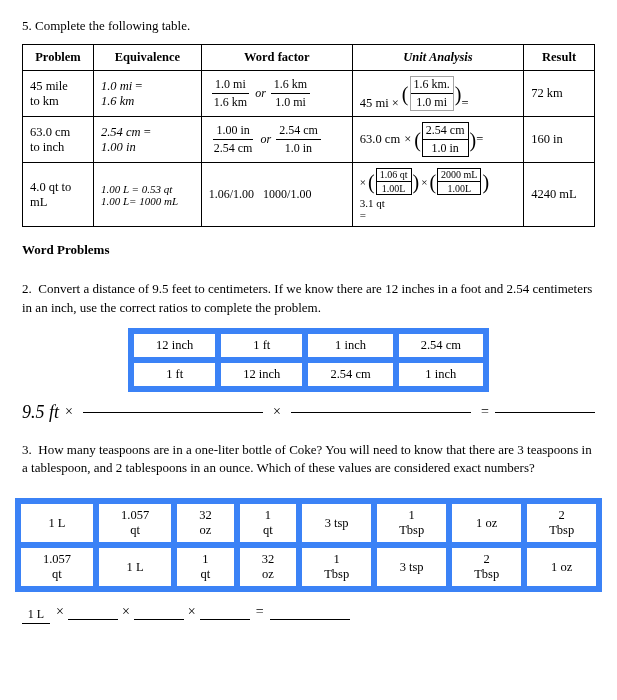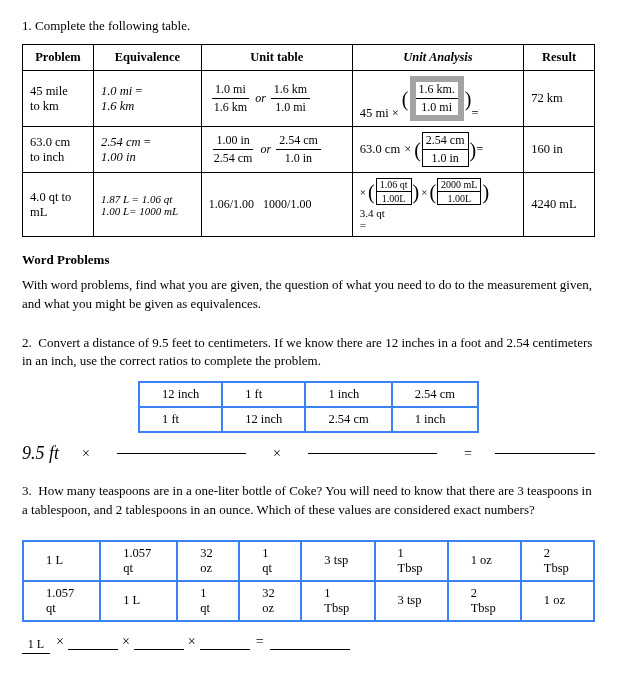--- a/index.html
+++ b/index.html
@@ -60,32 +60,32 @@
 
     .conversion-box-area {
       display: flex;
       justify-content: center;
       margin: 8px 0 10px 0;
     }
     table.conv-table {
       border-collapse: collapse;
     }
     table.conv-table td {
-      border: 2px solid #3b82f6;
+      border: 6px solid #3b82f6;
       padding: 4px 22px;
       font-size: 12.5px;
+      text-align: center;
     }
 
     .equation-line {
       display: flex;
       align-items: center;
       margin: 8px 0 18px 0;
       font-size: 16px;
       font-style: italic;
-      gap: 17px;
     }
     .equation-line .dashes {
       border-bottom: 1px solid #000;
       flex: 1;
       margin: 0 4px;
       font-style: normal;
     }
     .equation-line .times { margin: 0 4px; font-style: normal; font-size: 14px; }
     .equation-line .equals { margin: 0 6px; font-style: normal; }
 
@@ -100,28 +100,28 @@
     .paren-frac {
       display: inline-flex;
       align-items: center;
       vertical-align: middle;
     }
     .big-paren { font-size: 20px; line-height: 1; }
   </style>
 </head>
 <body>
 
-<p class="problem-header">1.  Complete the following table.</p>
+<p class="problem-header">5.  Complete the following table.</p>
 
 <table class="main-table">
   <thead>
     <tr>
       <th>Problem</th>
       <th>Equivalence</th>
-      <th>Unit table</th>
+      <th>Word factor</th>
       <th><em>Unit Analysis</em></th>
       <th>Result</th>
     </tr>
   </thead>
   <tbody>
 
     <tr>
       <td>45 mile<br>to km</td>
       <td>
         <span class="italic">1.0 mi</span> =<br>
@@ -138,21 +138,21 @@
             <div class="num">1.6 km</div>
             <div class="den">1.0 mi</div>
           </div>
         </div>
       </td>
       <td class="unit-analysis-cell">
         <div style="display:flex; align-items:flex-end; flex-wrap:wrap;">
           45 mi ×
           <div style="margin-left:3px;" class="paren-frac">
             <span class="big-paren">(</span>
-            <div class="math-frac" style="border:6px solid #a3a3a3; margin:0 1px;">
+            <div class="math-frac" style="border:1px solid #a3a3a3; margin:0 1px;">
               <div class="num">1.6 km.</div>
               <div class="den">1.0 mi</div>
             </div>
             <span class="big-paren">)</span>
           </div>
           =
         </div>
       </td>
       <td class="result-cell">72 km</td>
     </tr>
@@ -192,21 +192,21 @@
           </div>
           =
         </div>
       </td>
       <td class="result-cell">160 in</td>
     </tr>
 
     <tr>
       <td>4.0 qt to<br>mL</td>
       <td style="font-size:11px;">
-        <span class="italic">1.87 L = 1.06 qt</span><br>
+        <span class="italic">1.00 L = 0.53 qt</span><br>
         <span class="italic">1.00 L= 1000 mL</span>
       </td>
       <td>
         <div style="font-size:12px;">1.06/1.00&nbsp;&nbsp;&nbsp;1000/1.00</div>
       </td>
       <td class="unit-analysis-cell">
         <div style="display:flex; align-items:center; flex-wrap:wrap; font-size:11px;">
           ×
           <div class="paren-frac" style="margin:0 2px;">
             <span class="big-paren">(</span>
@@ -219,32 +219,31 @@
           ×
           <div class="paren-frac" style="margin:0 2px;">
             <span class="big-paren">(</span>
             <div class="math-frac" style="border:1px solid #000; margin:0 1px;">
               <div class="num" style="font-size:10px;">2000 mL</div>
               <div class="den" style="font-size:10px;">1.00L</div>
             </div>
             <span class="big-paren">)</span>
           </div>
         </div>
-        <div style="font-size:11px; padding-top:2px;">3.4 qt</div>
+        <div style="font-size:11px; padding-top:2px;">3.1 qt</div>
         <div style="font-size:11px;">=</div>
       </td>
       <td class="result-cell">4240 mL</td>
     </tr>
 
   </tbody>
 </table>
 
 <div class="word-problems">
   <p><strong>Word Problems</strong></p>
-  <p>With word problems, find what you are given, the question of what you need to do to the measurement given, and what you might be given as equivalences.</p>
 </div>
 
 <div class="problem2">
   <p>2.&nbsp;&nbsp;Convert a distance of 9.5 feet to centimeters. If we know there are 12 inches in a foot and 2.54 centimeters in an inch, use the correct ratios to complete the problem.</p>
 </div>
 
 <div class="conversion-box-area">
   <table class="conv-table">
     <tbody>
       <tr>

